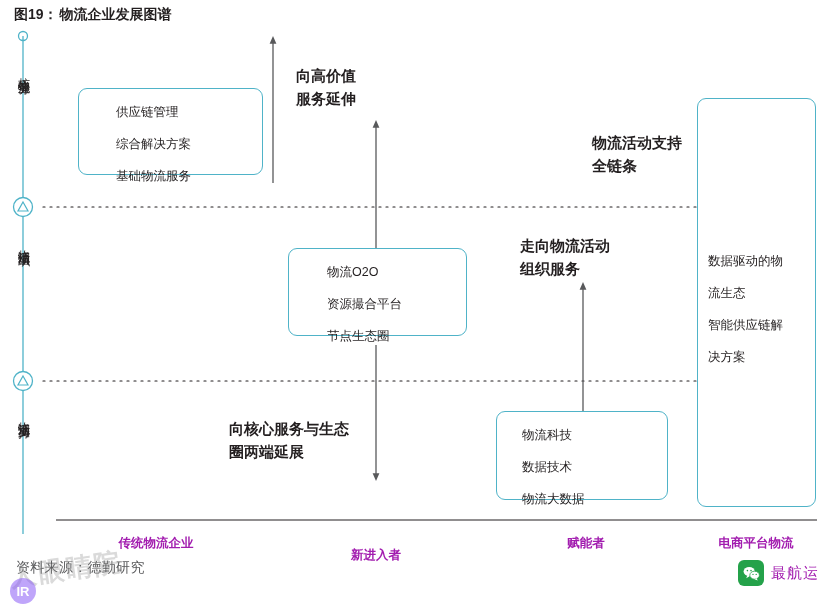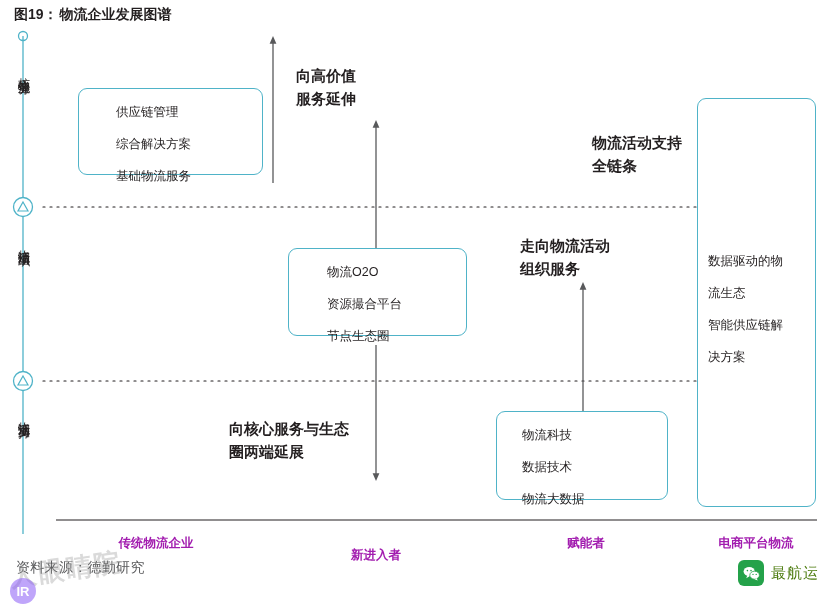--- a/index.html
+++ b/index.html
@@ -134,21 +134,21 @@
     width: 26px;
     height: 26px;
     border-radius: 6px;
     background: #24a24a;
     display: flex;
     align-items: center;
     justify-content: center;
   }
   #wm-right .wm-text {
     font-size: 15px;
-    color: #4d7c0f;
+    color: #a21caf;
     letter-spacing: 1px;
   }
 </style>
 </head>
 <body>
 
 <div id="title-bar">
   <span>图19：</span>
   <span>物流企业发展图谱</span>
 </div>

